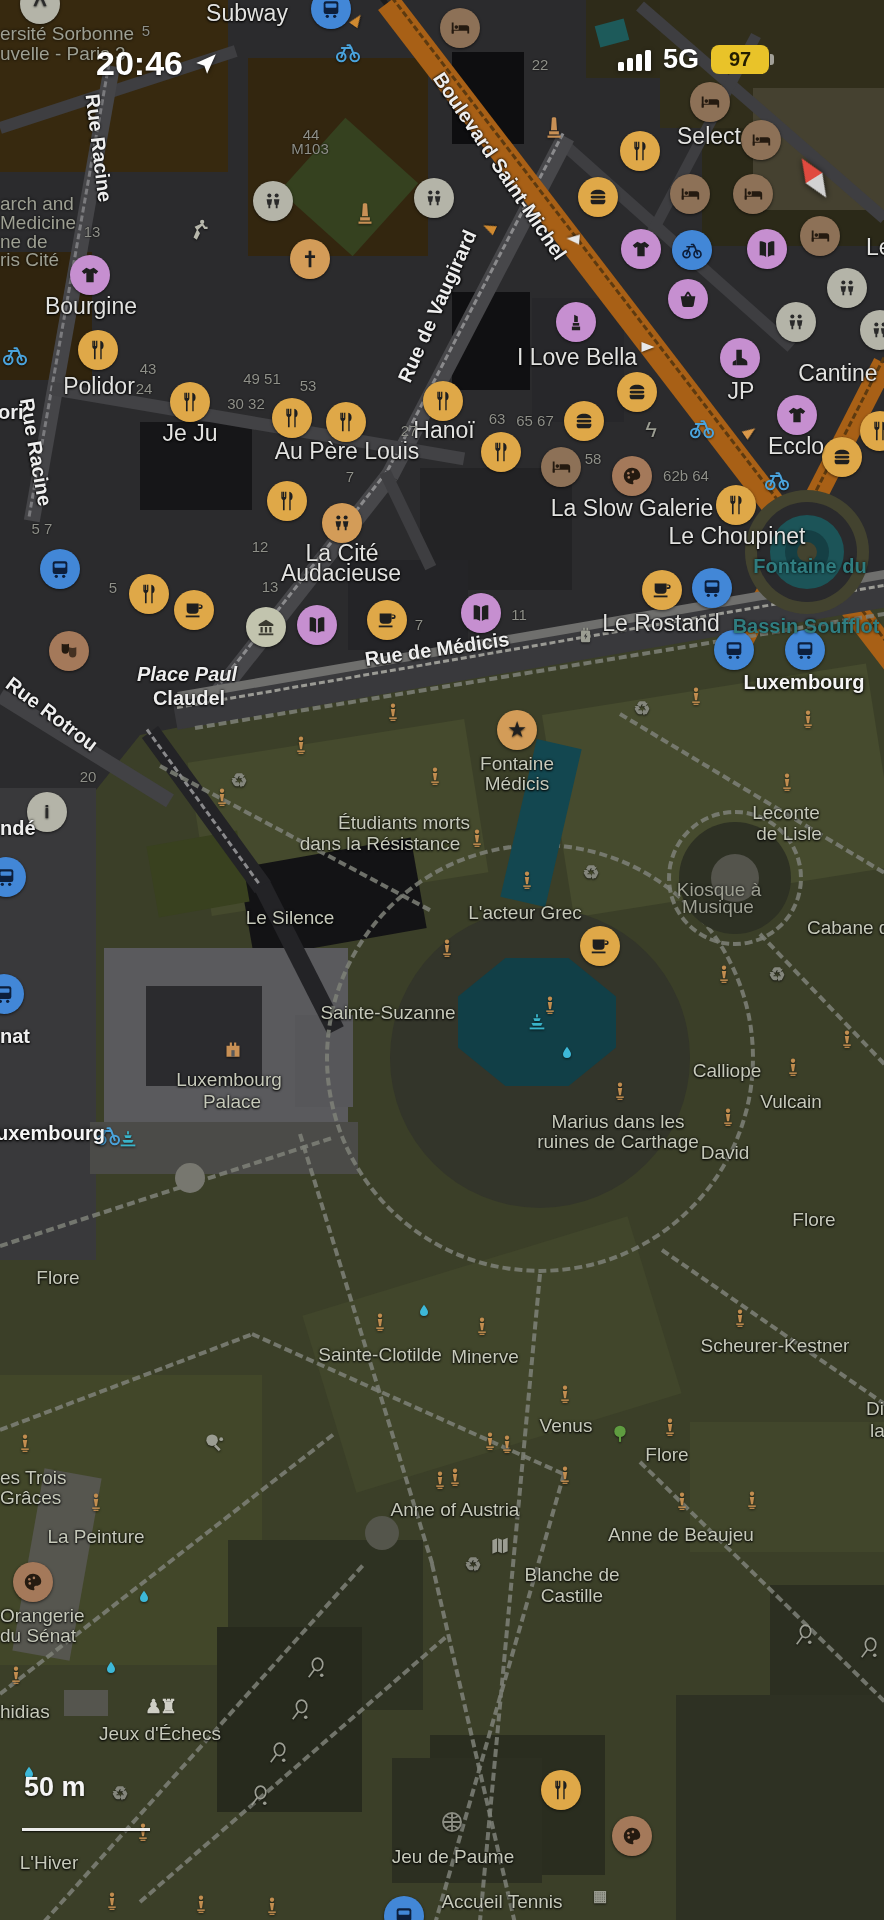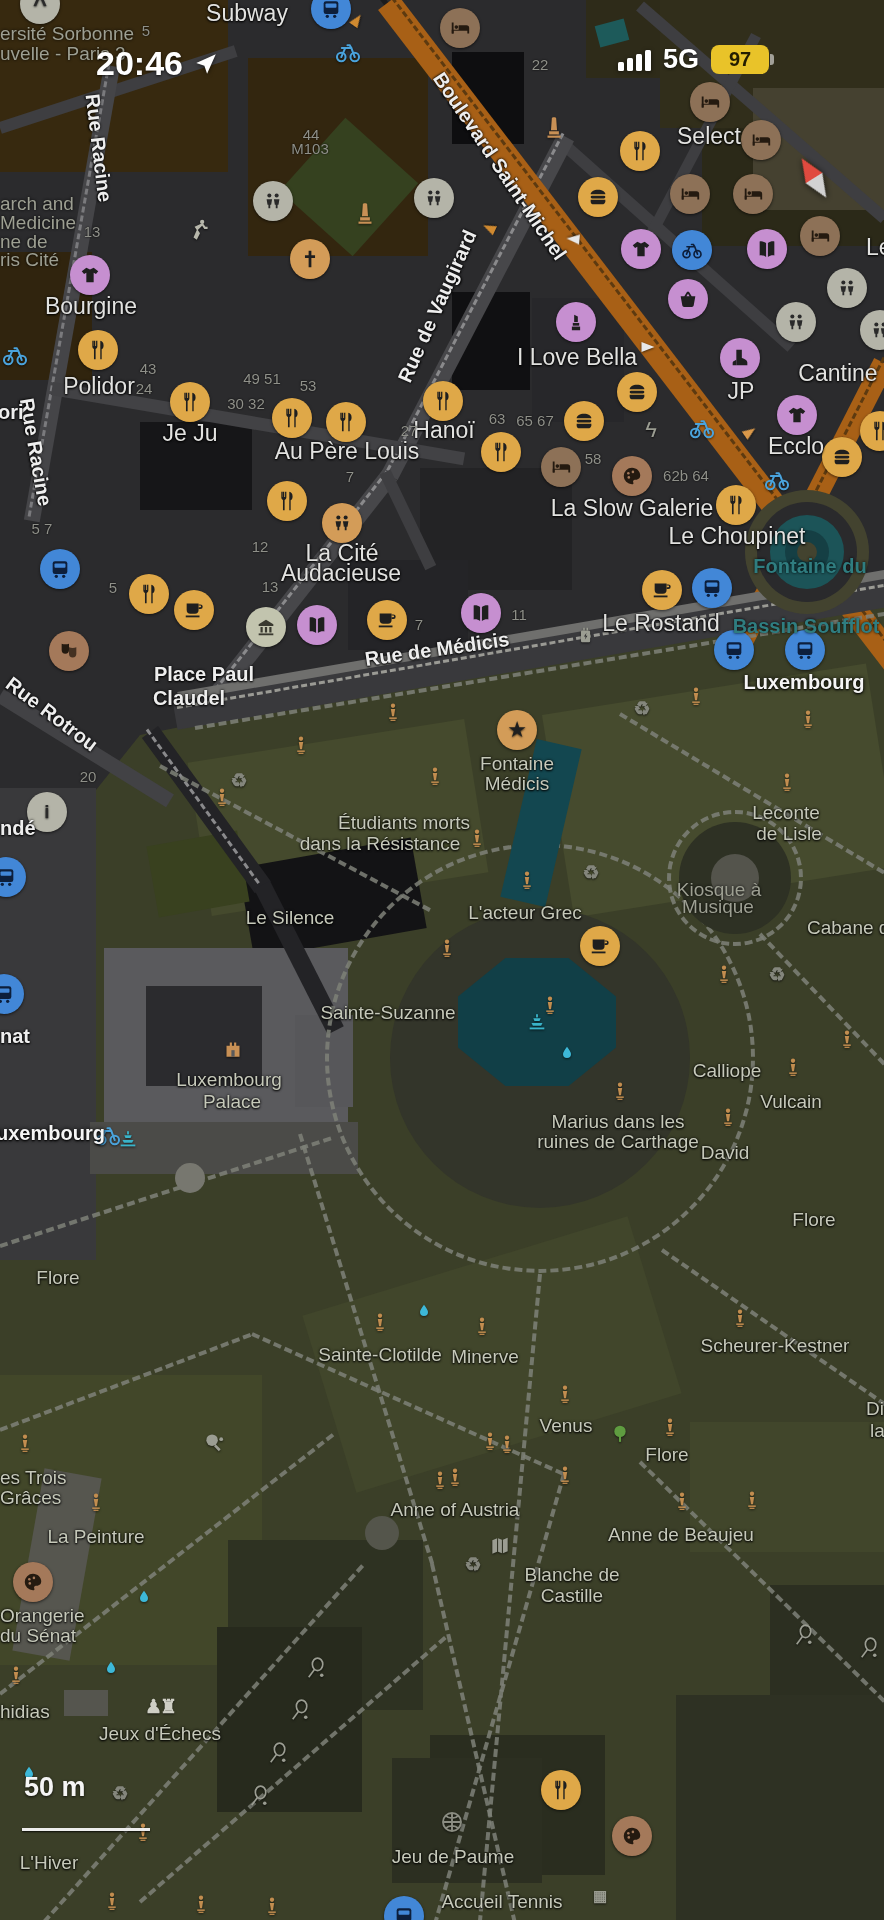--- a/index.html
+++ b/index.html
@@ -1106,21 +1106,21 @@
       </div>
     </div>
   <div id="labels">
       <div class="lb k-poi" style="left: 247px; top: 13px; transform: translate(-50%, -50%);">Subway</div>
       <div class="lb k-st" style="left: 500px; top: 166px; transform: translate(-50%, -50%) rotate(56deg);">Boulevard Saint-Michel</div>
       <div class="lb k-st" style="left: 99px; top: 148px; transform: translate(-50%, -50%) rotate(83deg);">Rue Racine</div>
       <div class="lb k-st" style="left: 36px; top: 452px; transform: translate(-50%, -50%) rotate(80deg);">Rue Racine</div>
       <div class="lb k-st" style="left: 437px; top: 306px; transform: translate(-50%, -50%) rotate(-66deg);">Rue de Vaugirard</div>
       <div class="lb k-st" style="left: 437px; top: 649px; transform: translate(-50%, -50%) rotate(-8deg);">Rue de Médicis</div>
       <div class="lb k-st" style="left: 52px; top: 714px; transform: translate(-50%, -50%) rotate(37deg);">Rue Rotrou</div>
-      <div class="lb k-st" style="left: 204px; top: 674px; transform: translate(-50%, -50%);">Place Paul</div>
+      <div class="lb k-st" style="left: 187px; top: 674px; transform: translate(-50%, -50%); font-style: italic;">Place Paul</div>
       <div class="lb k-st" style="left: 189px; top: 698px; transform: translate(-50%, -50%);">Claudel</div>
       <div class="lb k-stn" style="left: 804px; top: 682px; transform: translate(-50%, -50%);">Luxembourg</div>
       <div class="lb k-stn al" style="left: -4px; top: 1133px; transform: translate(0px, -50%);">uxembourg</div>
       <div class="lb k-st al" style="left: -2px; top: 412px; transform: translate(0px, -50%);">ori</div>
       <div class="lb k-st al" style="left: 0px; top: 828px; transform: translate(0px, -50%);">ndé</div>
       <div class="lb k-st al" style="left: 0px; top: 1036px; transform: translate(0px, -50%);">nat</div>
       <div class="lb k-poi al" style="left: 866px; top: 247px; transform: translate(0px, -50%);">Le</div>
       <div class="lb k-dim al" style="left: 0px; top: 33px; transform: translate(0px, -50%);">ersité Sorbonne</div>
       <div class="lb k-dim al" style="left: 0px; top: 53px; transform: translate(0px, -50%);">uvelle - Paris 3</div>
       <div class="lb k-dim al" style="left: 0px; top: 203px; transform: translate(0px, -50%);">arch and</div>

